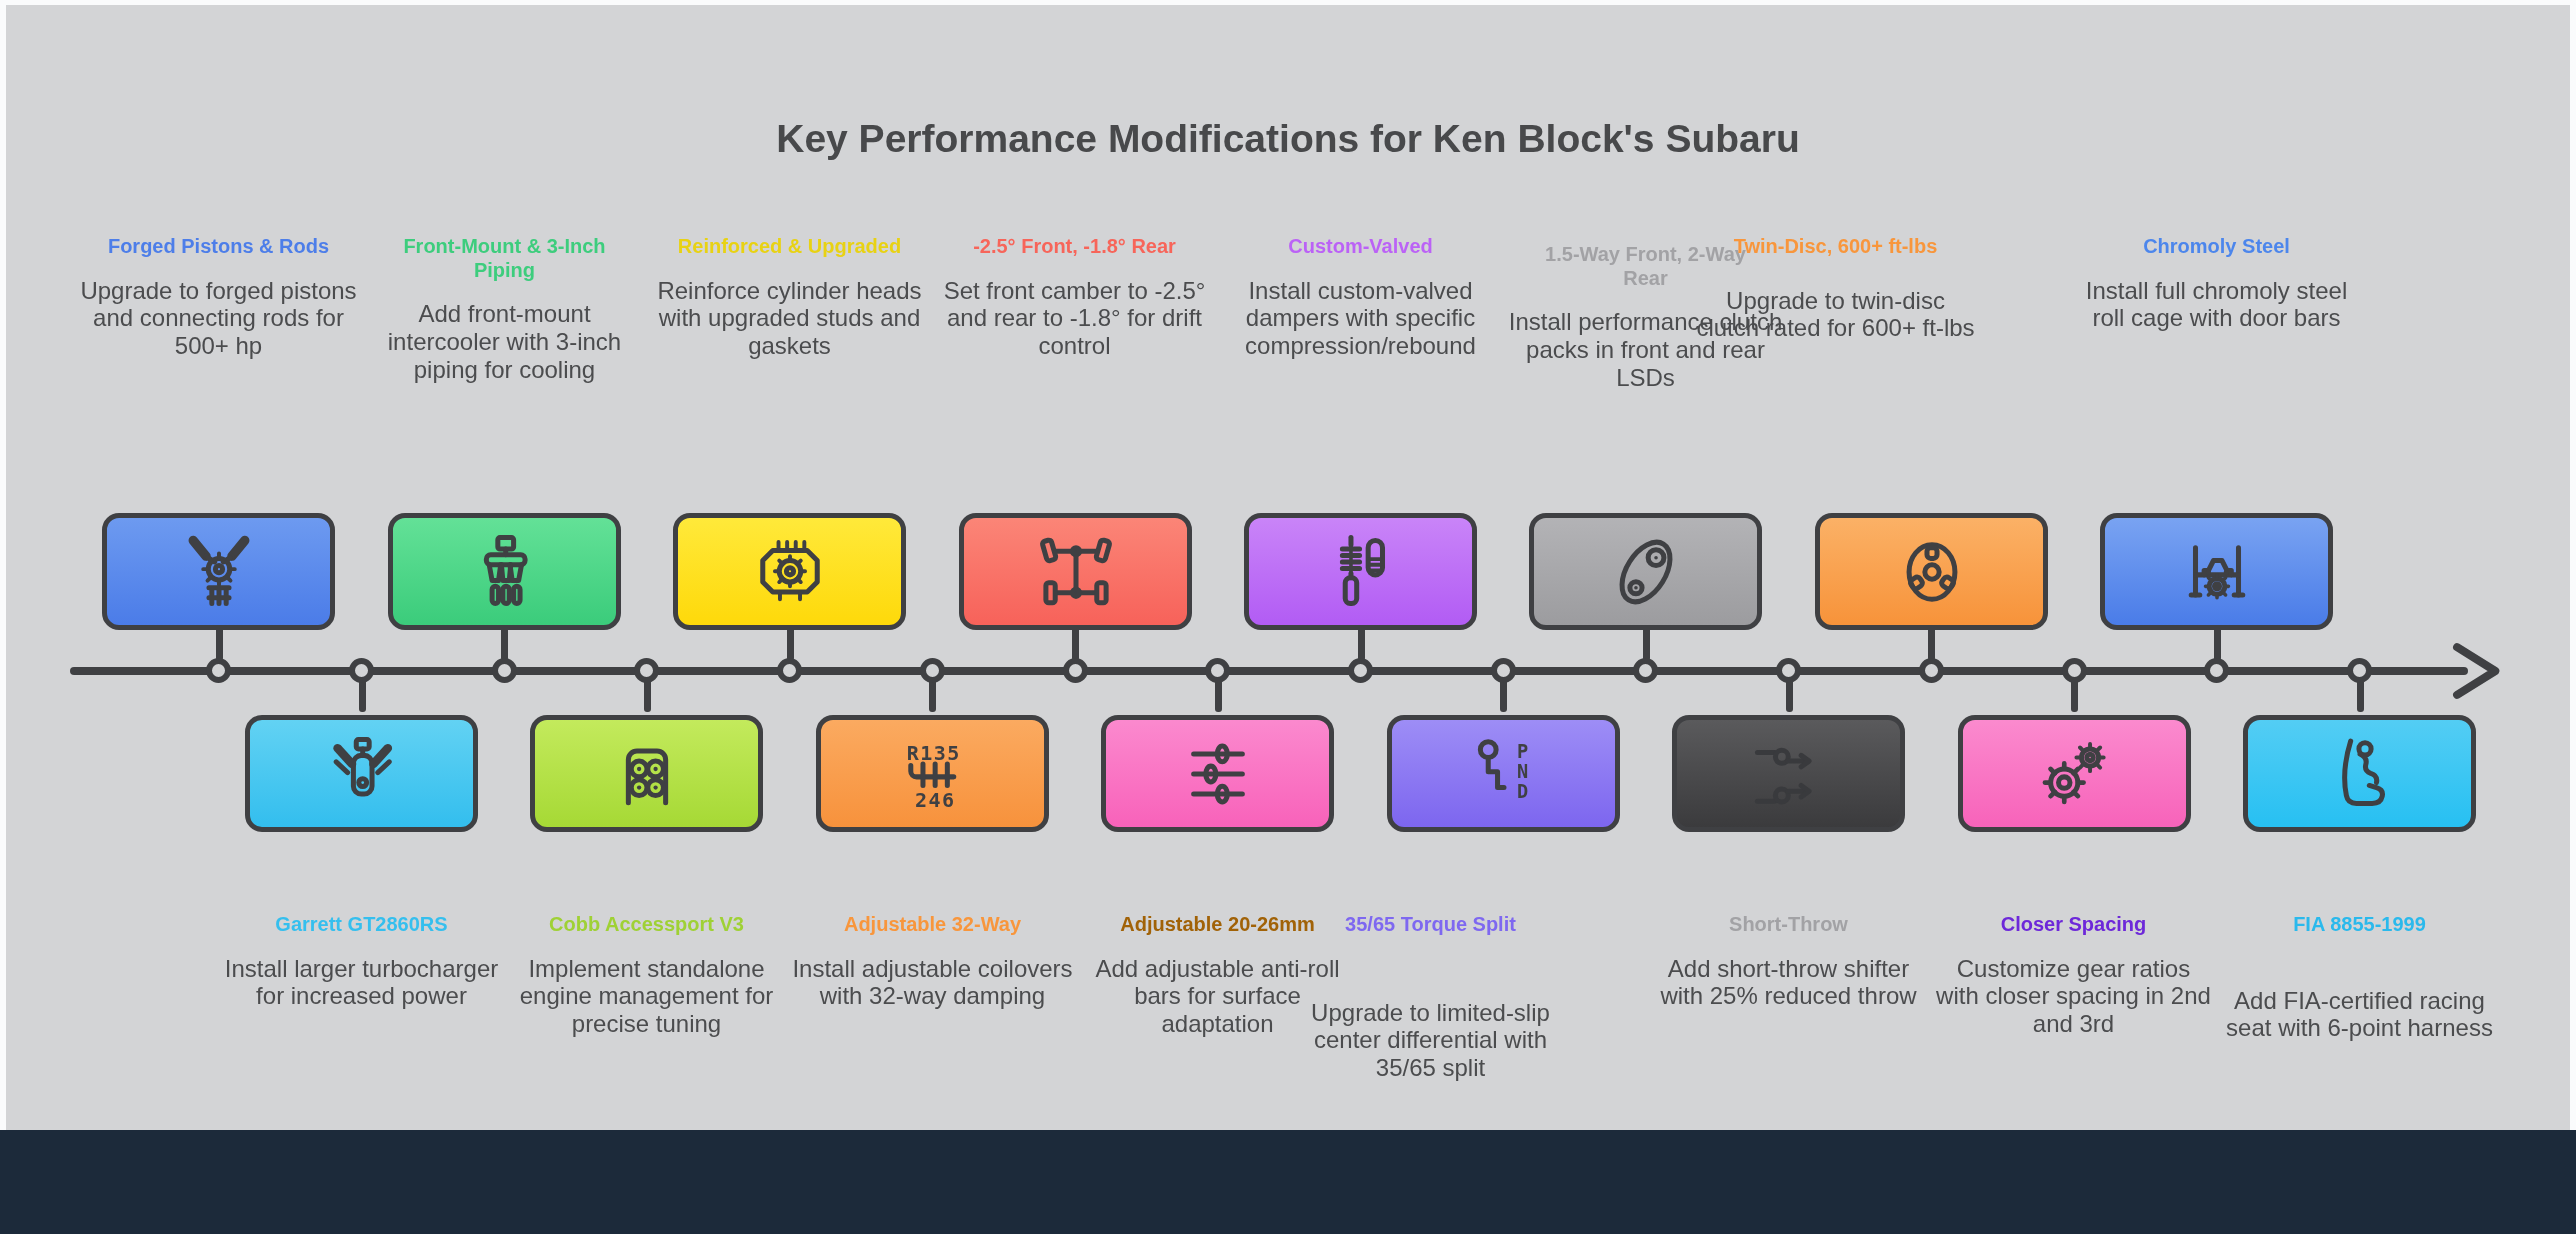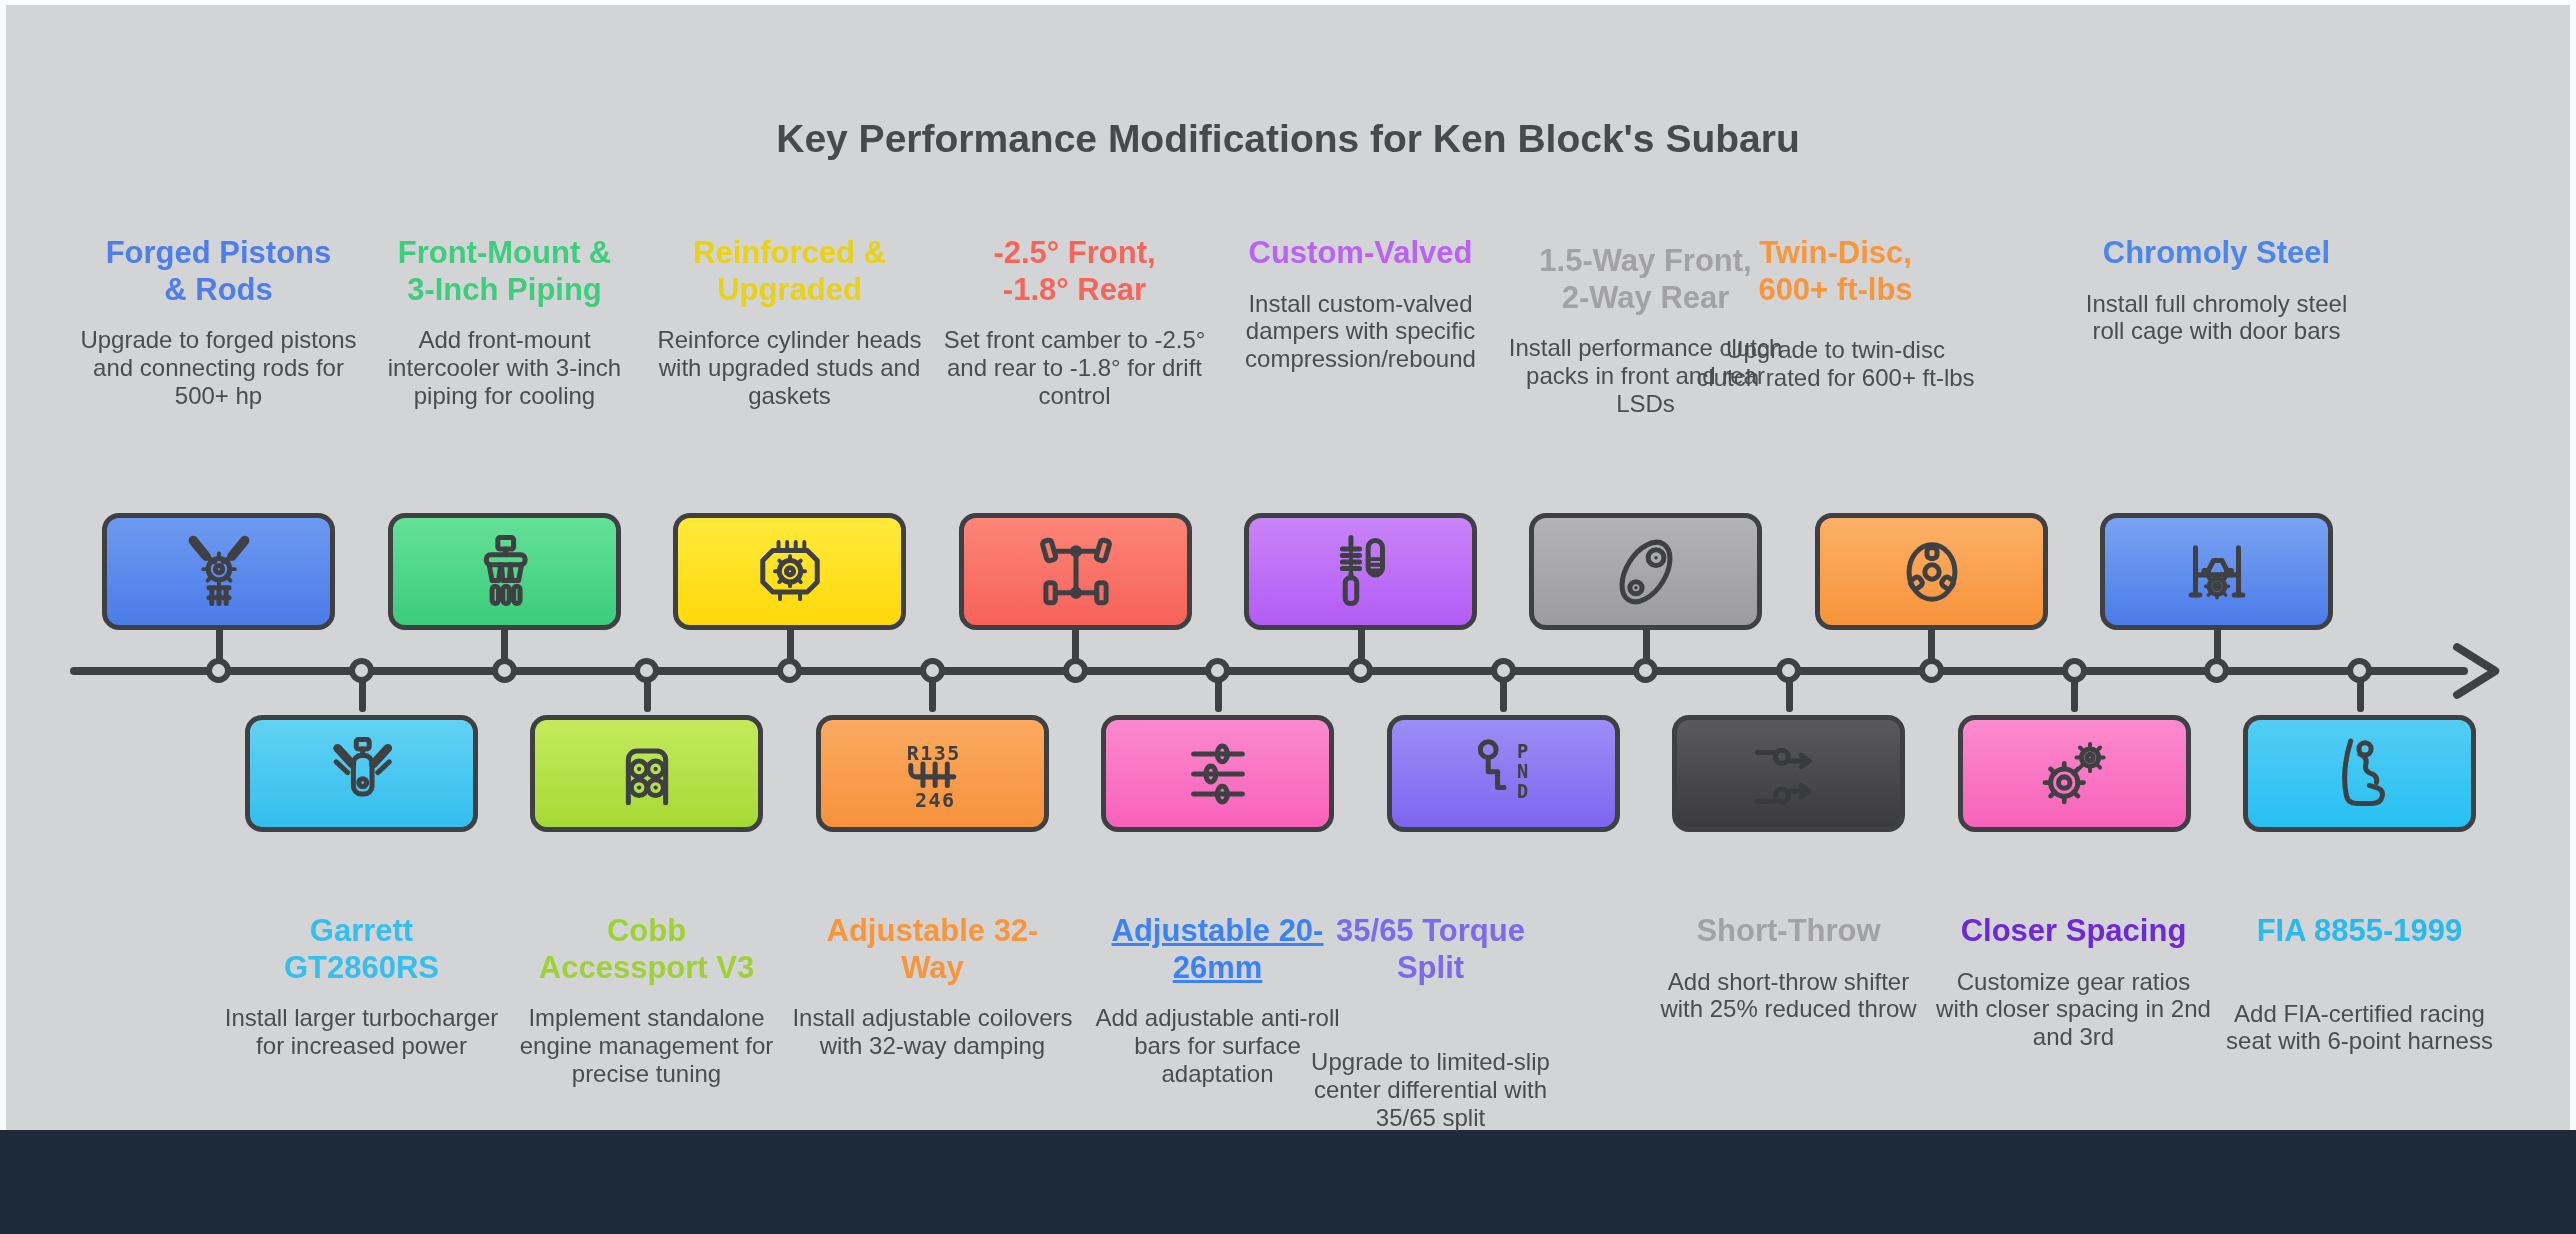--- a/index.html
+++ b/index.html
@@ -19,21 +19,21 @@
   #main-title{
     position:absolute;left:6px;top:117px;width:2564px;
     text-align:center;font-size:39px;font-weight:700;color:#48494b;
     letter-spacing:0px;margin:0;
   }
   .label{
     position:absolute;width:297px;display:flex;flex-direction:column;
     align-items:center;text-align:center;
   }
   .heading{
-    font-weight:700;font-size:31px;line-height:1.18;max-width:229px;
+    font-weight:700;font-size:20px;line-height:1.18;max-width:229px;
   }
   .desc{
     margin-top:18px;font-size:24px;line-height:1.16;color:#4b4c4e;max-width:281px;
   }
   .box{
     position:absolute;width:233px;height:117px;box-sizing:border-box;
     border:5.4px solid #3f4043;border-radius:17px;
     display:flex;align-items:center;justify-content:center;
     z-index:3;
   }
@@ -273,21 +273,21 @@
         <path d="M29 48 v8 a8 8 0 0 0 8 8 h52"></path>
         <path d="M46 46 v30 M63 46 v30 M80 46 v30"></path>
         <text x="63" y="106" text-anchor="middle" class="tfill" style="font-size:28px;letter-spacing:2px">246</text>
       </svg>
     </div>
     <div class="stem" style="left: 929px; top: 674px; height: 38px;"></div>
     <div class="node" style="left: 920px; top: 658px;"></div>
   </div>
 <div class="item">
     <div class="label" style="left: 1069px; top: 913px;">
-      <div class="heading" style="color: #3b82f6; text-decoration: underline;">Adjustable 20-26mm</div>
+      <div class="heading" style="color: #a16207;">Adjustable 20-26mm</div>
       <div class="desc">Add adjustable anti-roll bars for surface adaptation</div>
     </div>
     <div class="box" style="left: 1101px; top: 715px; background: linear-gradient(rgb(251, 137, 206), rgb(248, 98, 186));">
       <svg viewBox="0 0 120 120" class="icon-svg">
         <path d="M26 32 h68"></path>
         <ellipse cx="66" cy="32" rx="7" ry="11"></ellipse>
         <path d="M26 60 h68"></path>
         <ellipse cx="50" cy="60" rx="7" ry="11"></ellipse>
         <path d="M26 88 h68"></path>
         <ellipse cx="66" cy="88" rx="7" ry="11"></ellipse>

